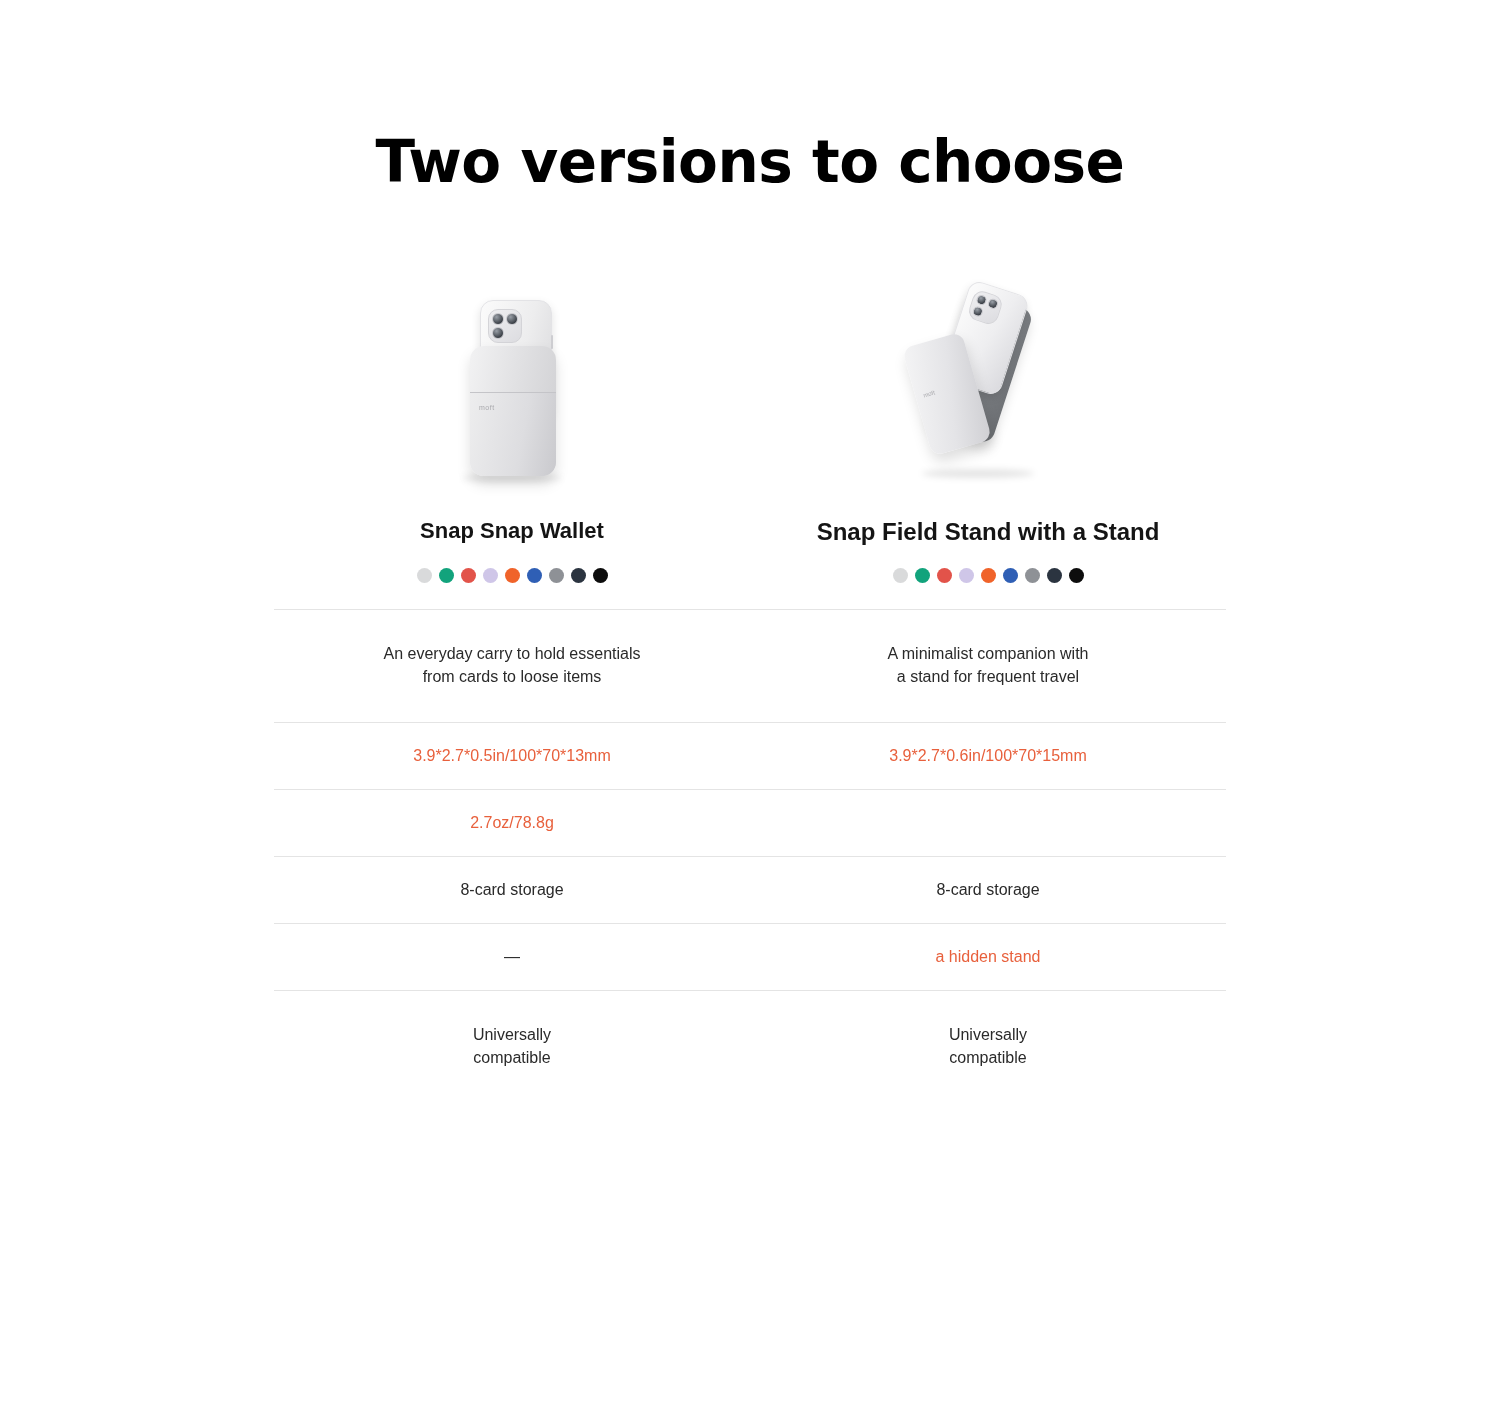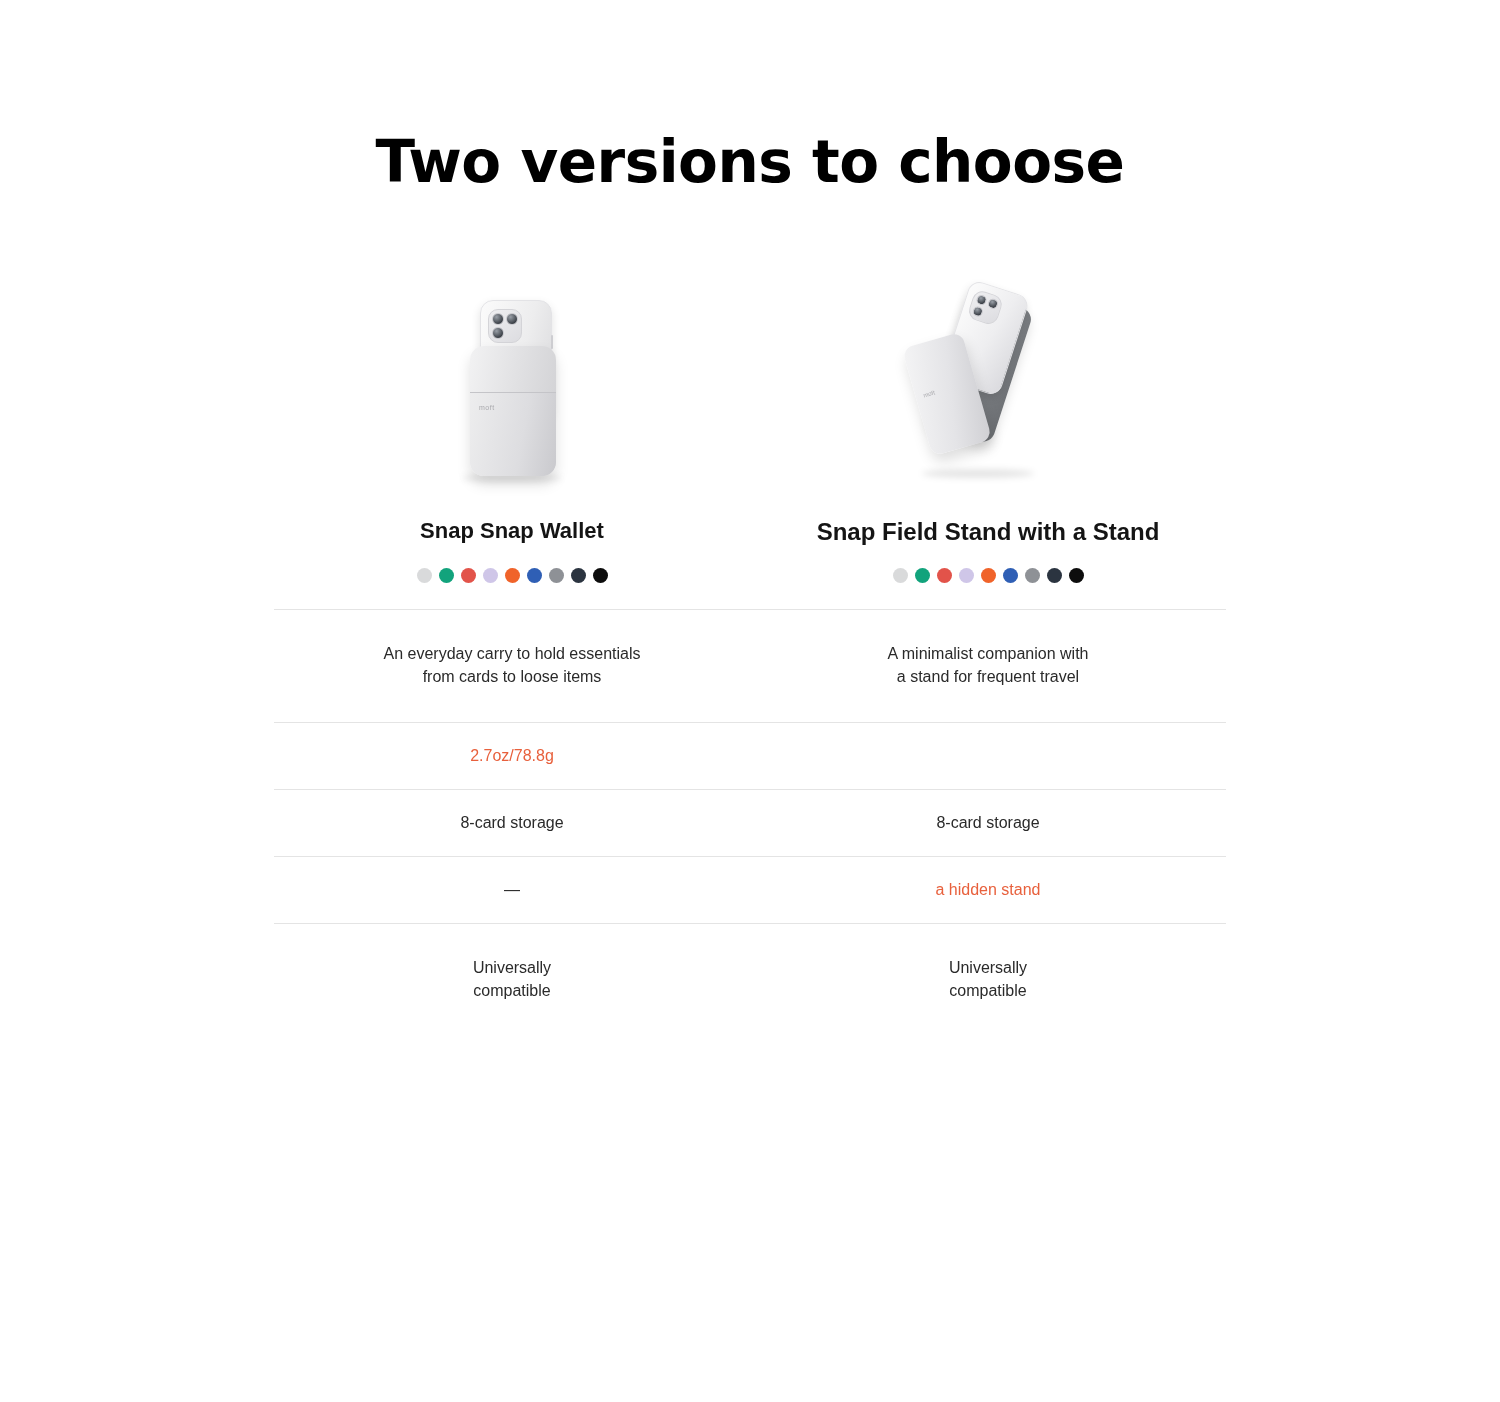--- a/index.html
+++ b/index.html
@@ -352,20 +352,24 @@
       </div>
     </div>
 
     <div class="rows">
 
       <div class="row desc">
         <div class="cell">An everyday carry to hold essentials<br>from cards to loose items</div>
         <div class="cell">A minimalist companion with<br>a stand for frequent travel</div>
       </div>
 
+      <div class="row size">
+        <div class="cell accent">3.9*2.7*0.5in/100*70*13mm</div>
+        <div class="cell accent">3.9*2.7*0.6in/100*70*15mm</div>
+      </div>
 
       <div class="row weight">
         <div class="cell accent">2.7oz/78.8g</div>
       </div>
 
       <div class="row cards">
         <div class="cell">8-card storage</div>
         <div class="cell">8-card storage</div>
       </div>
 

